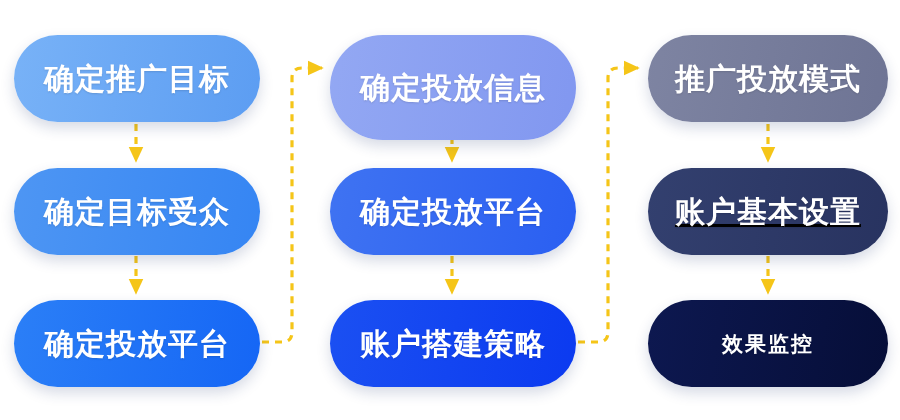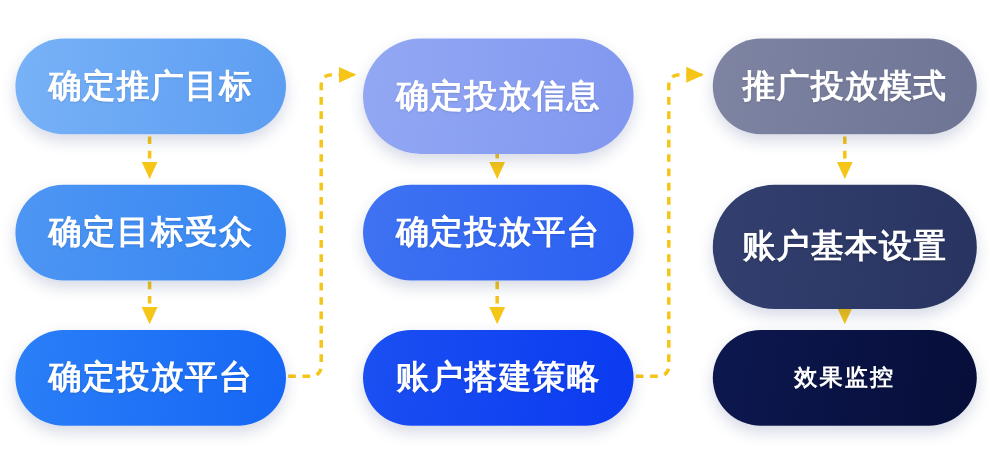--- a/index.html
+++ b/index.html
@@ -96,21 +96,21 @@
   </div>
 
   <div class="node" style="left: 330px; top: 300px; width: 246px; height: 87px; background: linear-gradient(100deg, rgb(27, 80, 242) 0%, rgb(11, 58, 240) 100%);">
     <span class="node-label n-w6" style="color: rgb(255, 255, 255);">账户搭建策略</span>
   </div>
 
   <div class="node" style="left: 648px; top: 35px; width: 240px; height: 87px; background: linear-gradient(100deg, rgb(126, 132, 162) 0%, rgb(110, 116, 148) 100%);">
     <span class="node-label n-w6" style="color: rgb(255, 255, 255);">推广投放模式</span>
   </div>
 
-  <div class="node" style="left: 648px; top: 168px; width: 240px; height: 113px; background: linear-gradient(100deg, rgb(51, 64, 111) 0%, rgb(40, 51, 96) 100%);">
+  <div class="node" style="left: 648px; top: 168px; width: 240px; height: 87px; background: linear-gradient(100deg, rgb(51, 64, 111) 0%, rgb(40, 51, 96) 100%); text-decoration: underline;">
     <span class="node-label n-w6" style="color: rgb(255, 255, 255);">账户基本设置</span>
   </div>
 
   <div class="node" style="left: 648px; top: 300px; width: 240px; height: 87px; background: linear-gradient(100deg, rgb(13, 24, 80) 0%, rgb(6, 14, 56) 100%);">
     <span class="node-label n-w4" style="color: rgb(255, 255, 255);">效果监控</span>
   </div>
 
 </div>
 
 </body></html>

